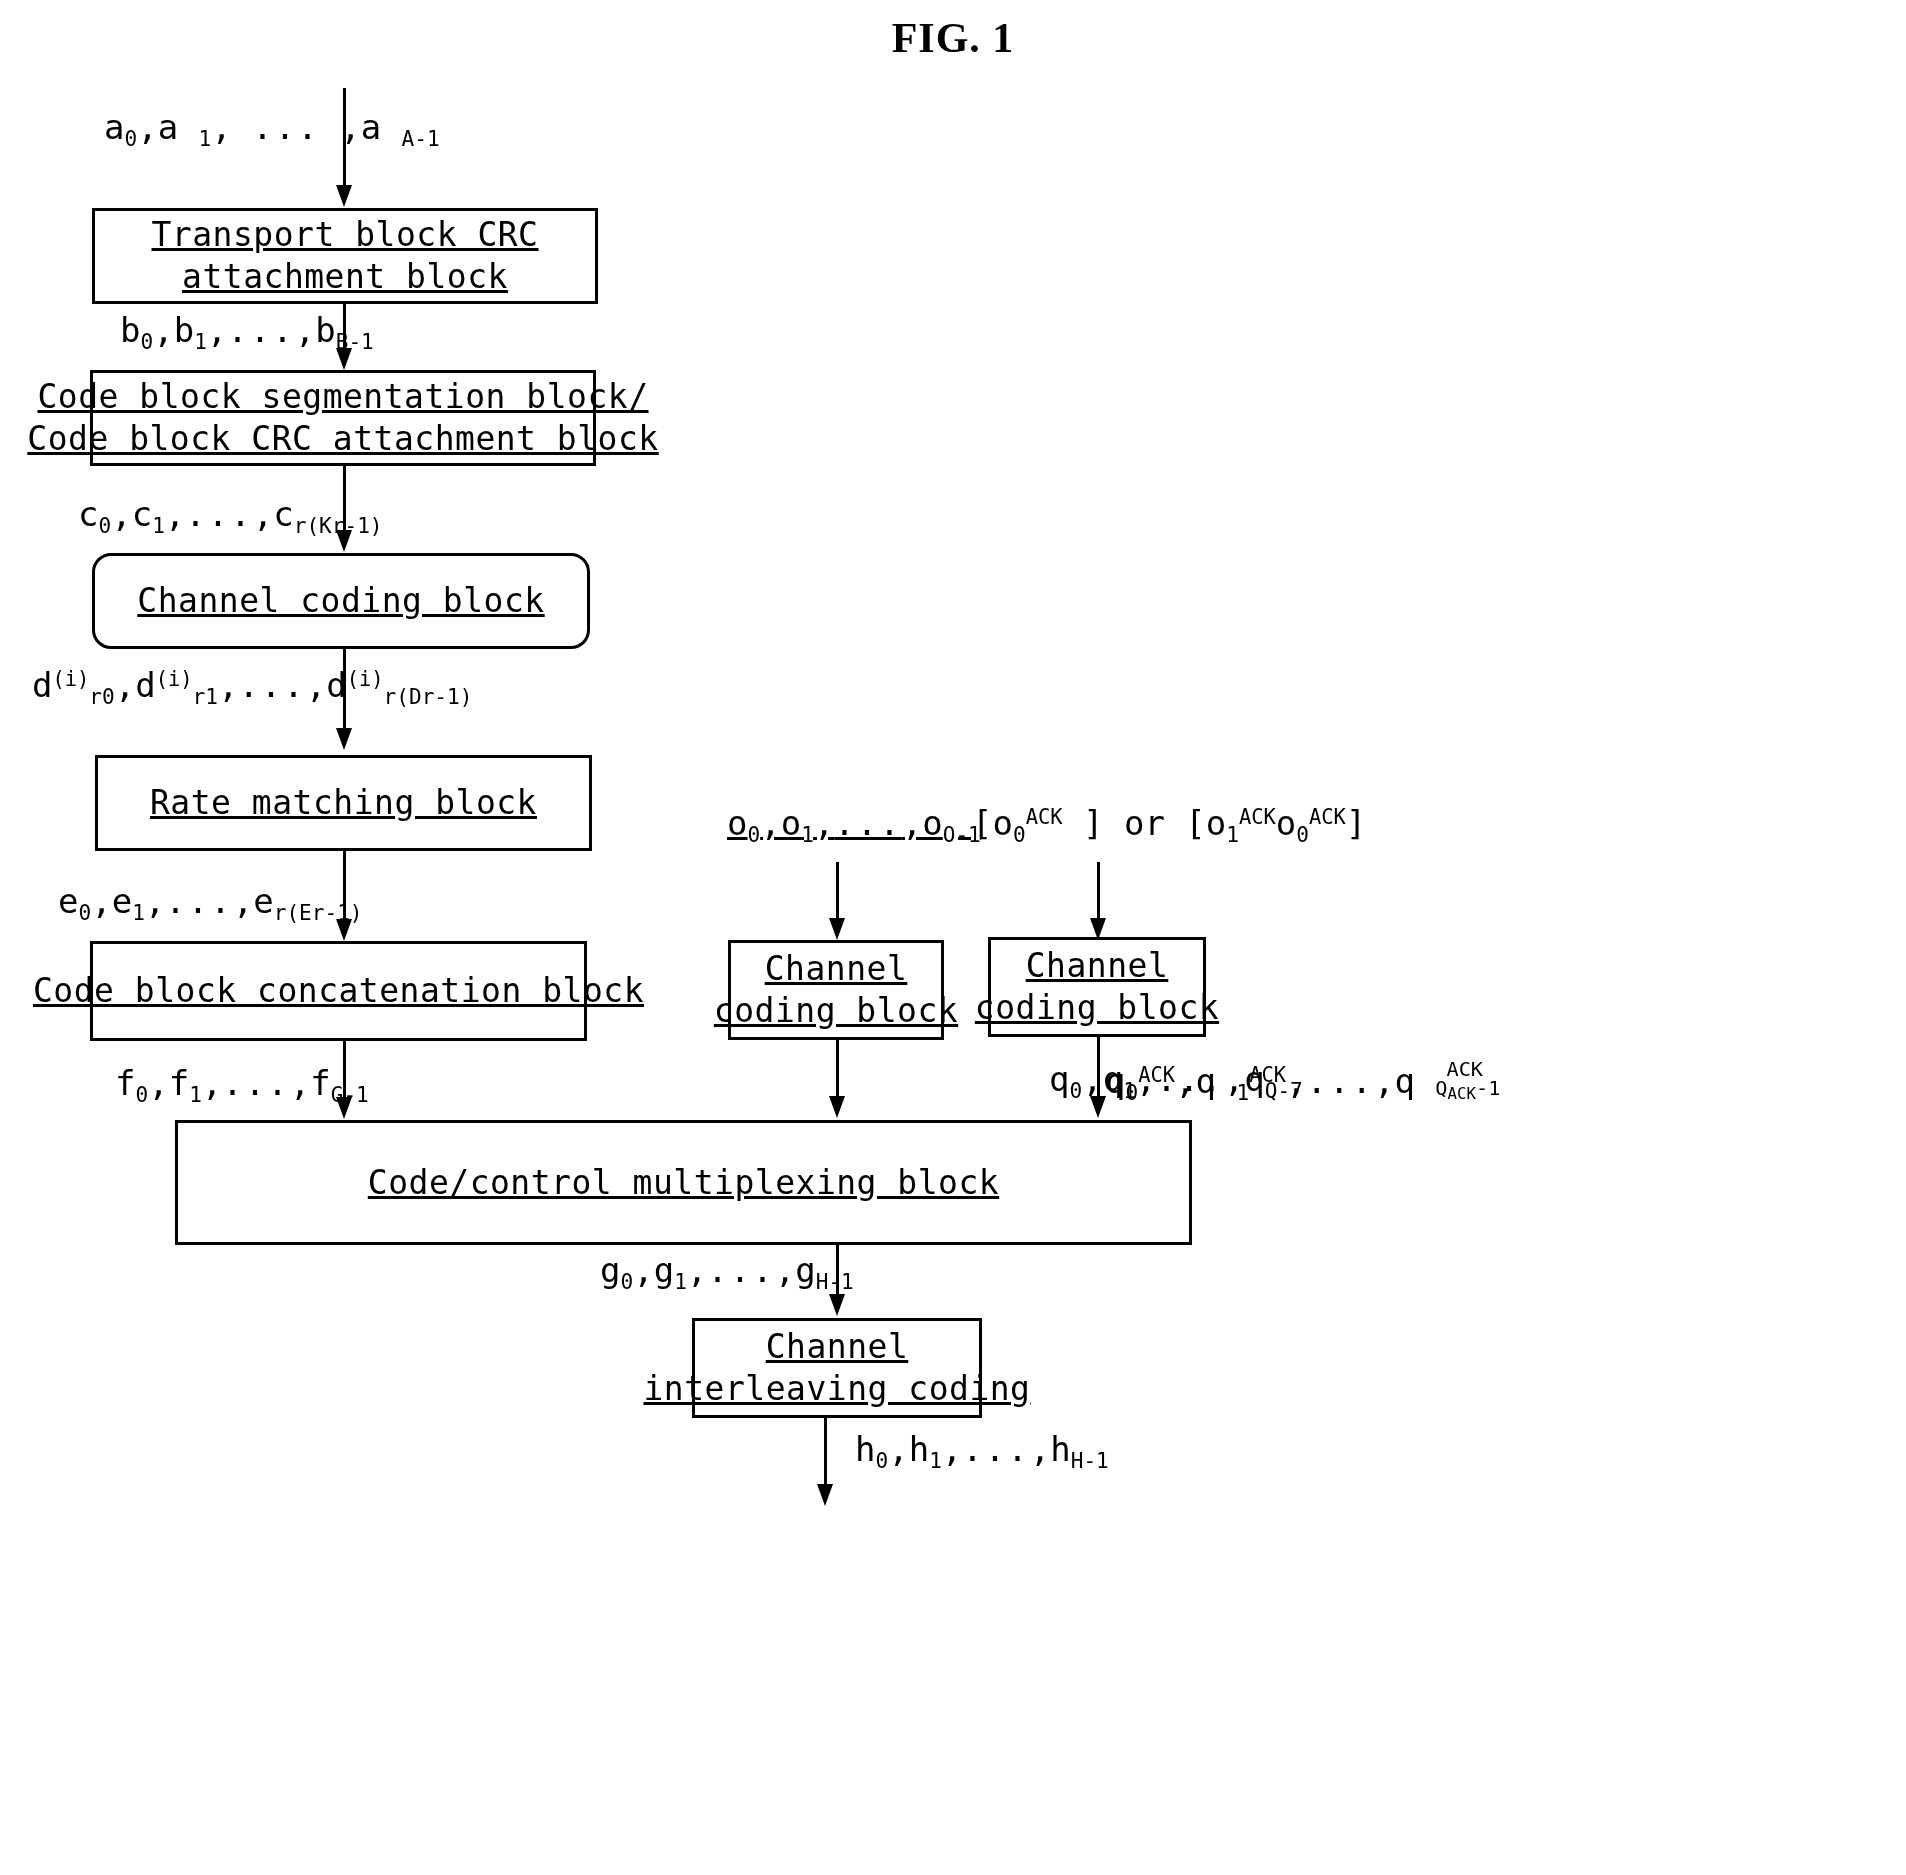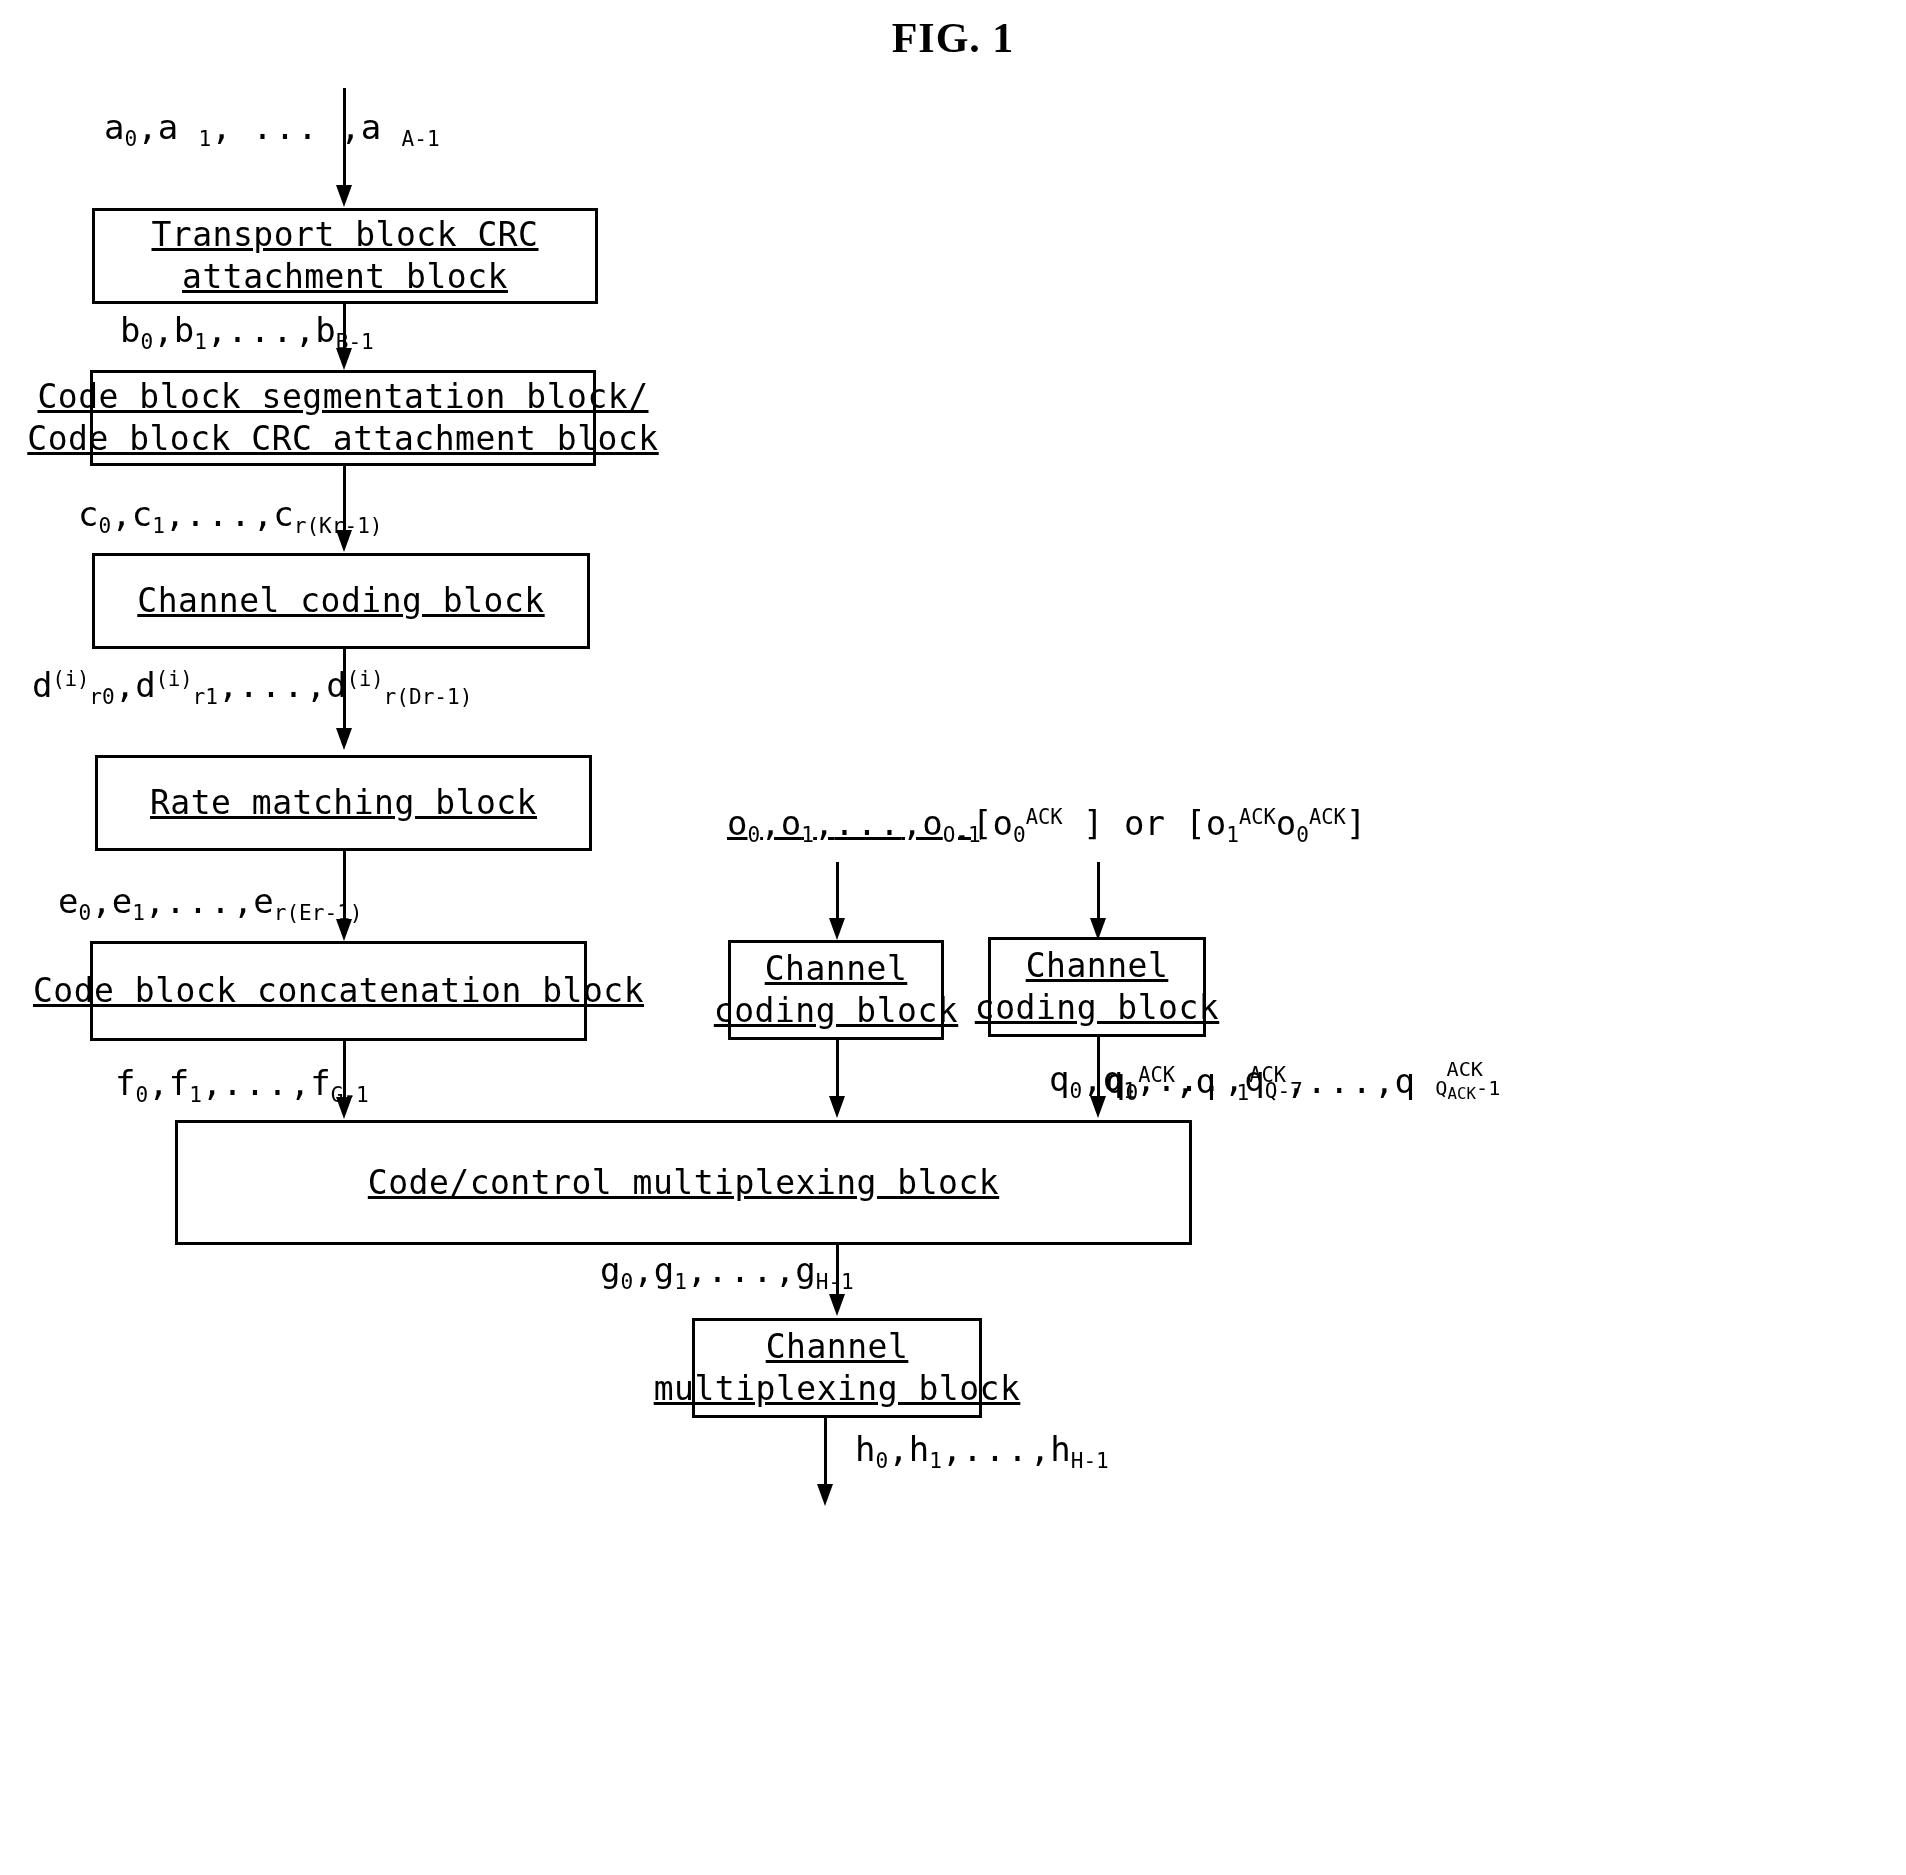--- a/index.html
+++ b/index.html
@@ -128,21 +128,21 @@
     <span class="ln">Code block segmentation block/</span>
     <span class="ln">Code block CRC attachment block</span>
   </div>
 
   <div class="sig" style="left:78px; top:497px;">
     c<sub>0</sub>,c<sub>1</sub>,<span class="dots">...</span>,c<sub>r(Kr-1)</sub>
   </div>
   <div class="vline" style="left:343px; top:466px; height:70px;"></div>
   <div class="arrowhead" style="left:336px; top:530px;"></div>
 
-  <div class="box" style="left:92px; top:553px; width:498px; height:96px;">
+  <div class="box" style="left:92px; top:553px; width:498px; height:96px;border-radius:19px;">
     <span class="ln">Channel coding block</span>
   </div>
 
   <div class="sig" style="left:32px; top:668px;">
     d<sup>(i)</sup><sub>r0</sub>,d<sup>(i)</sup><sub>r1</sub>,<span class="dots">...</span>,d<sup>(i)</sup><sub>r(Dr-1)</sub>
   </div>
   <div class="vline" style="left:343px; top:649px; height:85px;"></div>
   <div class="arrowhead" style="left:336px; top:728px;"></div>
 
   <div class="box" style="left:95px; top:755px; width:497px; height:96px;">
@@ -205,21 +205,21 @@
   </div>
 
   <div class="sig" style="left:600px; top:1253px;">
     g<sub>0</sub>,g<sub>1</sub>,<span class="dots">...</span>,g<sub>H-1</sub>
   </div>
   <div class="vline" style="left:836px; top:1245px; height:55px;"></div>
   <div class="arrowhead" style="left:829px; top:1294px;"></div>
 
   <div class="box" style="left:692px; top:1318px; width:290px; height:100px;">
     <span class="ln">Channel</span>
-    <span class="ln">multiplexing block</span>
+    <span class="ln">interleaving coding</span>
   </div>
 
   <div class="sig" style="left:855px; top:1432px;">
     h<sub>0</sub>,h<sub>1</sub>,<span class="dots">...</span>,h<sub>H-1</sub>
   </div>
   <div class="vline" style="left:824px; top:1418px; height:72px;"></div>
   <div class="arrowhead" style="left:817px; top:1484px;"></div>
 
 </div>
 

